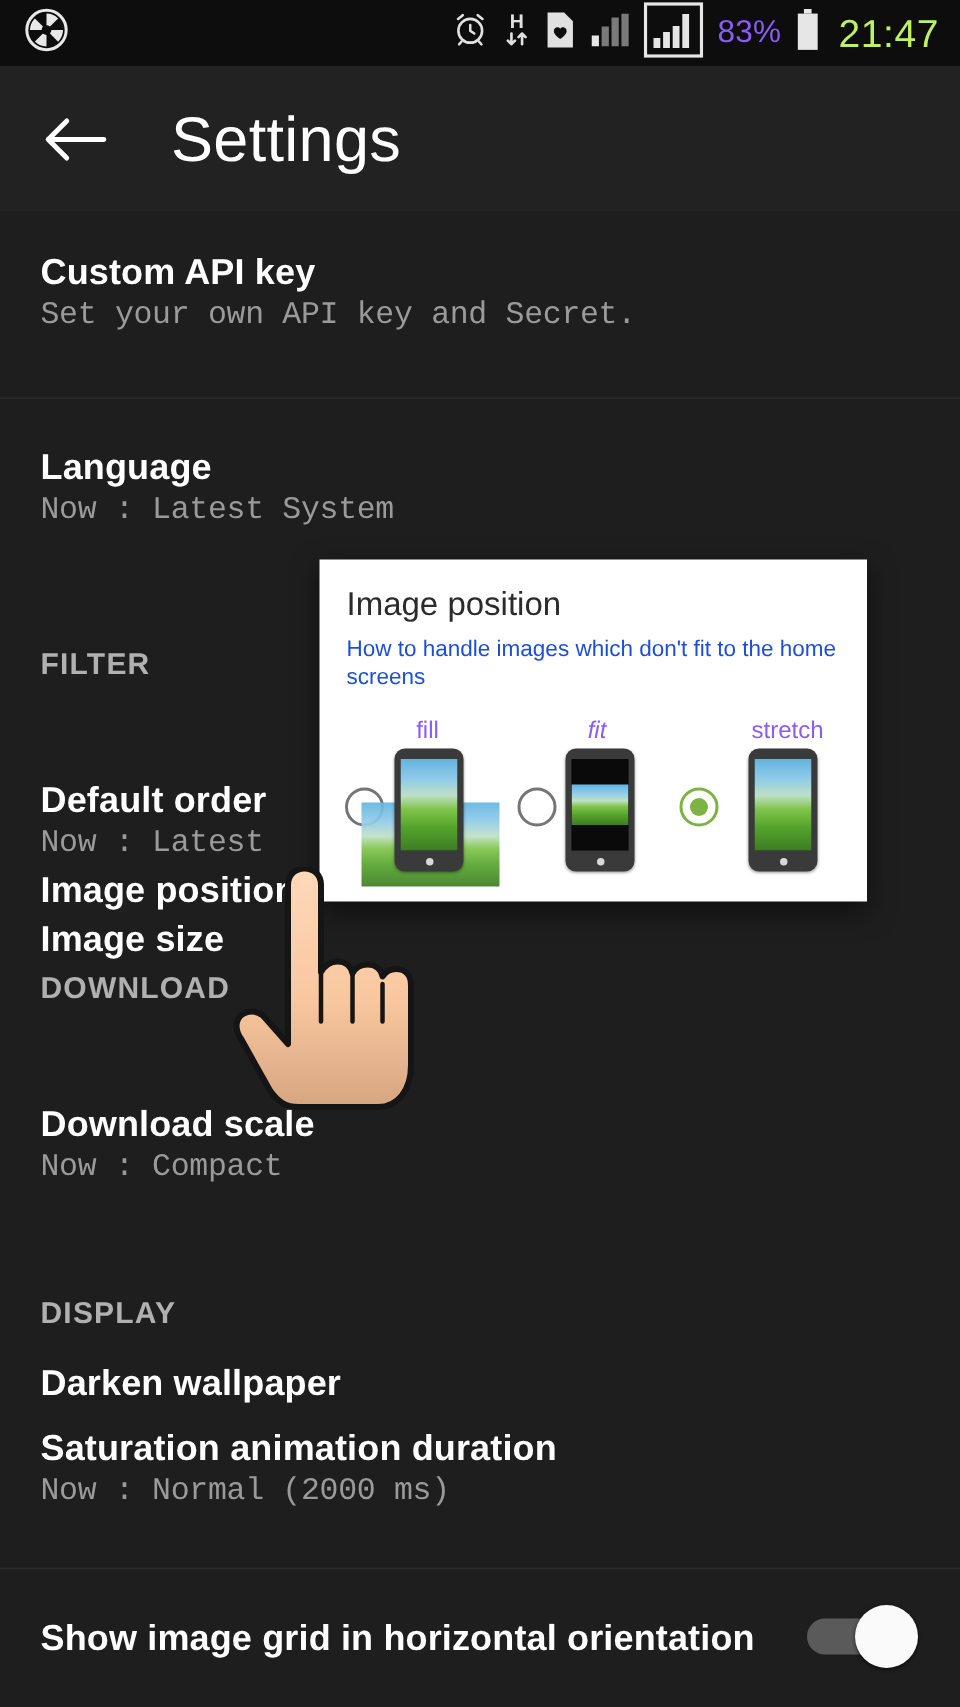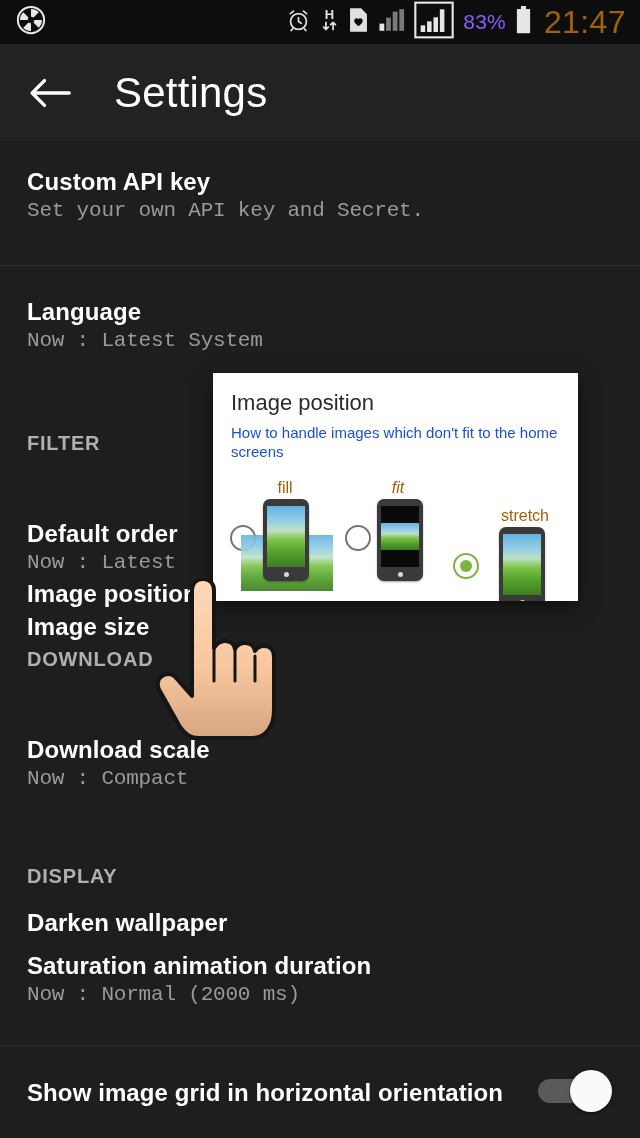--- a/index.html
+++ b/index.html
@@ -26,21 +26,21 @@
   #statusbar .right {
     margin-left: auto; padding-right: 14px;
     display: flex; align-items: center; gap: 9px;
   }
   .sb-ico { display: block; }
   #battery-pct {
     color: #8b5cf6; font-size: 21px; letter-spacing: .2px;
     font-family: "Liberation Sans", sans-serif;
   }
   #clock {
-    color: #a16207; font-size: 32px; letter-spacing: .4px;
+    color: #bef264; font-size: 26px; letter-spacing: .4px;
     margin-left: 3px;
   }
 
   
   #toolbar {
     position: absolute; left: 0; top: 44px; width: 640px; height: 97px;
     background: #222222;
     display: flex; align-items: center;
   }
   #back-btn { width: 52px; height: 52px; margin-left: 24px;
@@ -123,21 +123,21 @@
     border: 2px solid #757575; background: transparent;
   }
   .radio.checked { border-color: #7cb342; }
   .radio.checked::after {
     content: ""; position: absolute;
     left: 5px; top: 5px; width: 12px; height: 12px;
     border-radius: 50%; background: #7cb342;
   }
   .opt-label {
     position: absolute; top: 2px; width: 100%; text-align: center;
-    color: #a16207; font-size: 16px; line-height: 18px;
+    color: #8b5cf6; font-size: 16px; line-height: 18px;
   }
 
   
   .phone-wrap { position: absolute; top: 22px; }
   .phone {
     position: relative; width: 46px; height: 82px;
     background: #3a3a3a; border-radius: 7px;
     box-shadow: 0 1px 2px rgba(0,0,0,.35);
   }
   .phone .scr {
@@ -346,21 +346,21 @@
               <div class="fit-img">
                   <div class="wall"></div>
                 </div>
               <div class="letterbox-bot"></div>
             </div>
             <div class="home"></div>
           </div>
         </div>
       </div>
 
-      <div class="opt" style="width:133px;margin-top:28px;">
+      <div class="opt" style="width:133px;">
         <div class="radio checked" style="left:8px;"></div>
         <div class="opt-label" style="left:30px; width:100px;">stretch</div>
         <div class="phone-wrap" style="left:54px;">
           <div class="phone">
             <div class="scr">
                 <div class="wall"></div>
               </div>
             <div class="home"></div>
           </div>
         </div>

